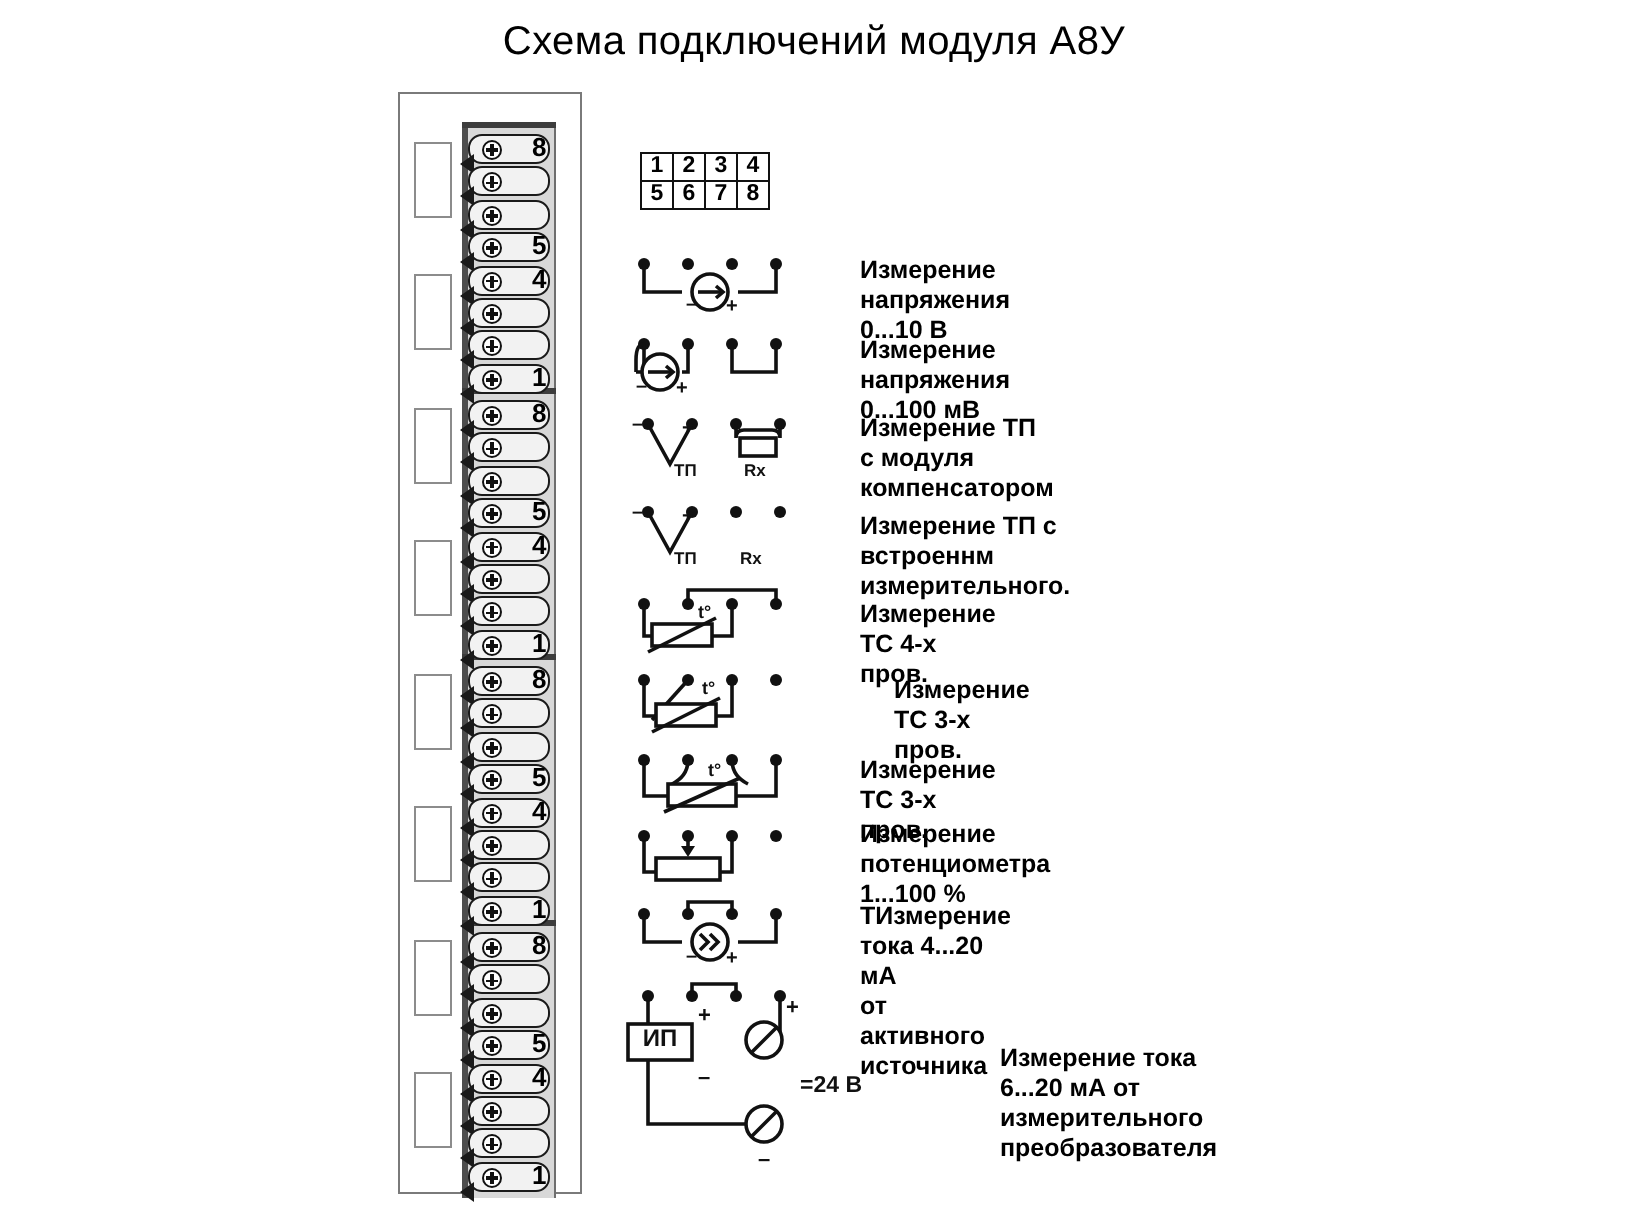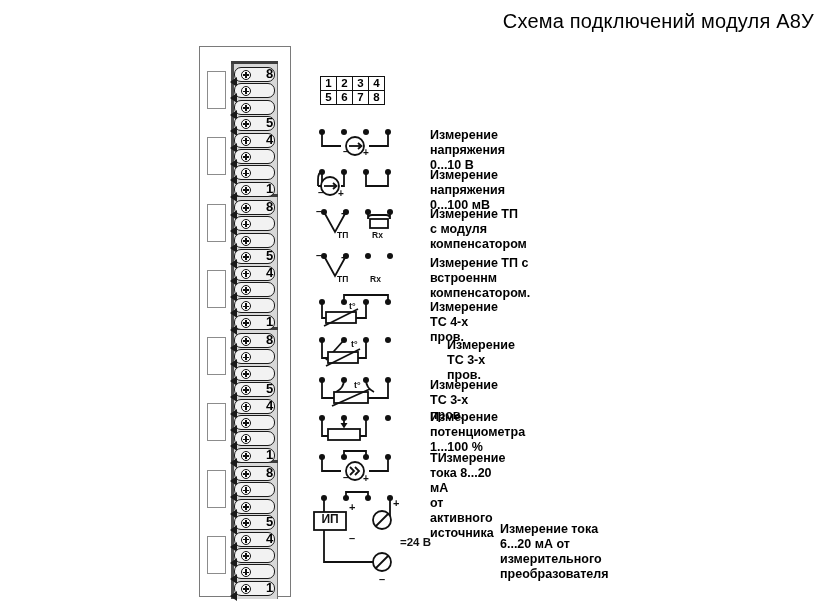--- a/index.html
+++ b/index.html
@@ -2,21 +2,21 @@
 <html><head>
 <meta charset="utf-8">
 <style>
   html,body{margin:0;padding:0;}
   body{
     width:814px;height:611px;background:#ffffff;
     font-family:"Liberation Sans","DejaVu Sans",sans-serif;
     color:#000;overflow:hidden;position:relative;
   }
   #title{
-    position:absolute;top:10px;left:0;width:814px;text-align:right;
+    position:absolute;top:10px;left:0;width:814px;text-align:center;
     font-size:20px;font-weight:400;letter-spacing:0.2px;
   }
 
   
   #panel{
     position:absolute;left:199px;top:46px;width:92px;height:551px;
     border:1.5px solid #7a7a7a;background:#fff;box-sizing:border-box;
   }
   .side-tab{
     position:absolute;left:7px;width:19px;height:38px;
@@ -340,21 +340,21 @@
         <circle cx="56" cy="6" r="3" stroke="none"></circle>
           <circle cx="78" cy="6" r="3" stroke="none"></circle>
         <path d="M12 6 L23 26 L34 6" fill="none"></path>
       </g>
       <text x="4" y="9" font-size="10" font-weight="bold" fill="#111">–</text>
       <text x="29" y="11" font-size="10" font-weight="bold" fill="#111">+</text>
       <text x="25" y="32" font-size="8.5" font-weight="bold" fill="#111">ТП</text>
       <text x="58" y="32" font-size="8.5" font-weight="bold" fill="#111">Rx</text>
     </svg>
     <div class="lbl" style="left:118px;top:6px">Измерение ТП с встроеннм
-компенсатором.</div>
+измерительного.</div>
   </div>
 
   <div class="row" style="top:222px">
     <svg class="sym" width="110" height="36" viewBox="0 0 110 36">
       <g fill="#111" stroke="#111" stroke-width="1.8">
         <circle cx="10" cy="10" r="3" stroke="none"></circle>
           <circle cx="32" cy="10" r="3" stroke="none"></circle>
         <circle cx="54" cy="10" r="3" stroke="none"></circle>
           <circle cx="76" cy="10" r="3" stroke="none"></circle>
         <path d="M32 10 V3 H76 V10" fill="none"></path>
@@ -429,21 +429,21 @@
         <path d="M32 9 V3 H54 V9" fill="none"></path>
         <path d="M10 9 V23 H29" fill="none"></path>
           <path d="M76 9 V23 H57" fill="none"></path>
         <circle cx="43" cy="23" r="9" fill="#fff"></circle>
         <path d="M38 19 L42 23 L38 27" fill="none"></path>
         <path d="M43 19 L47 23 L43 27" fill="none"></path>
       </g>
       <text x="31" y="33" font-size="10" font-weight="bold" fill="#111">–</text>
       <text x="51" y="34" font-size="10" font-weight="bold" fill="#111">+</text>
     </svg>
-    <div class="lbl" style="left:118px;top:3px">ТИзмерение тока 8...20 мА
+    <div class="lbl" style="left:118px;top:3px">ТИзмерение тока 4...20 мА
 от активного источника</div>
   </div>
 
   <div class="row" style="top:420px">
     <svg class="sym" width="180" height="100" viewBox="0 0 180 100">
       <g fill="#111" stroke="#111" stroke-width="1.8">
         <circle cx="12" cy="8" r="3" stroke="none"></circle>
           <circle cx="34" cy="8" r="3" stroke="none"></circle>
         <circle cx="56" cy="8" r="3" stroke="none"></circle>
           <circle cx="78" cy="8" r="3" stroke="none"></circle>

